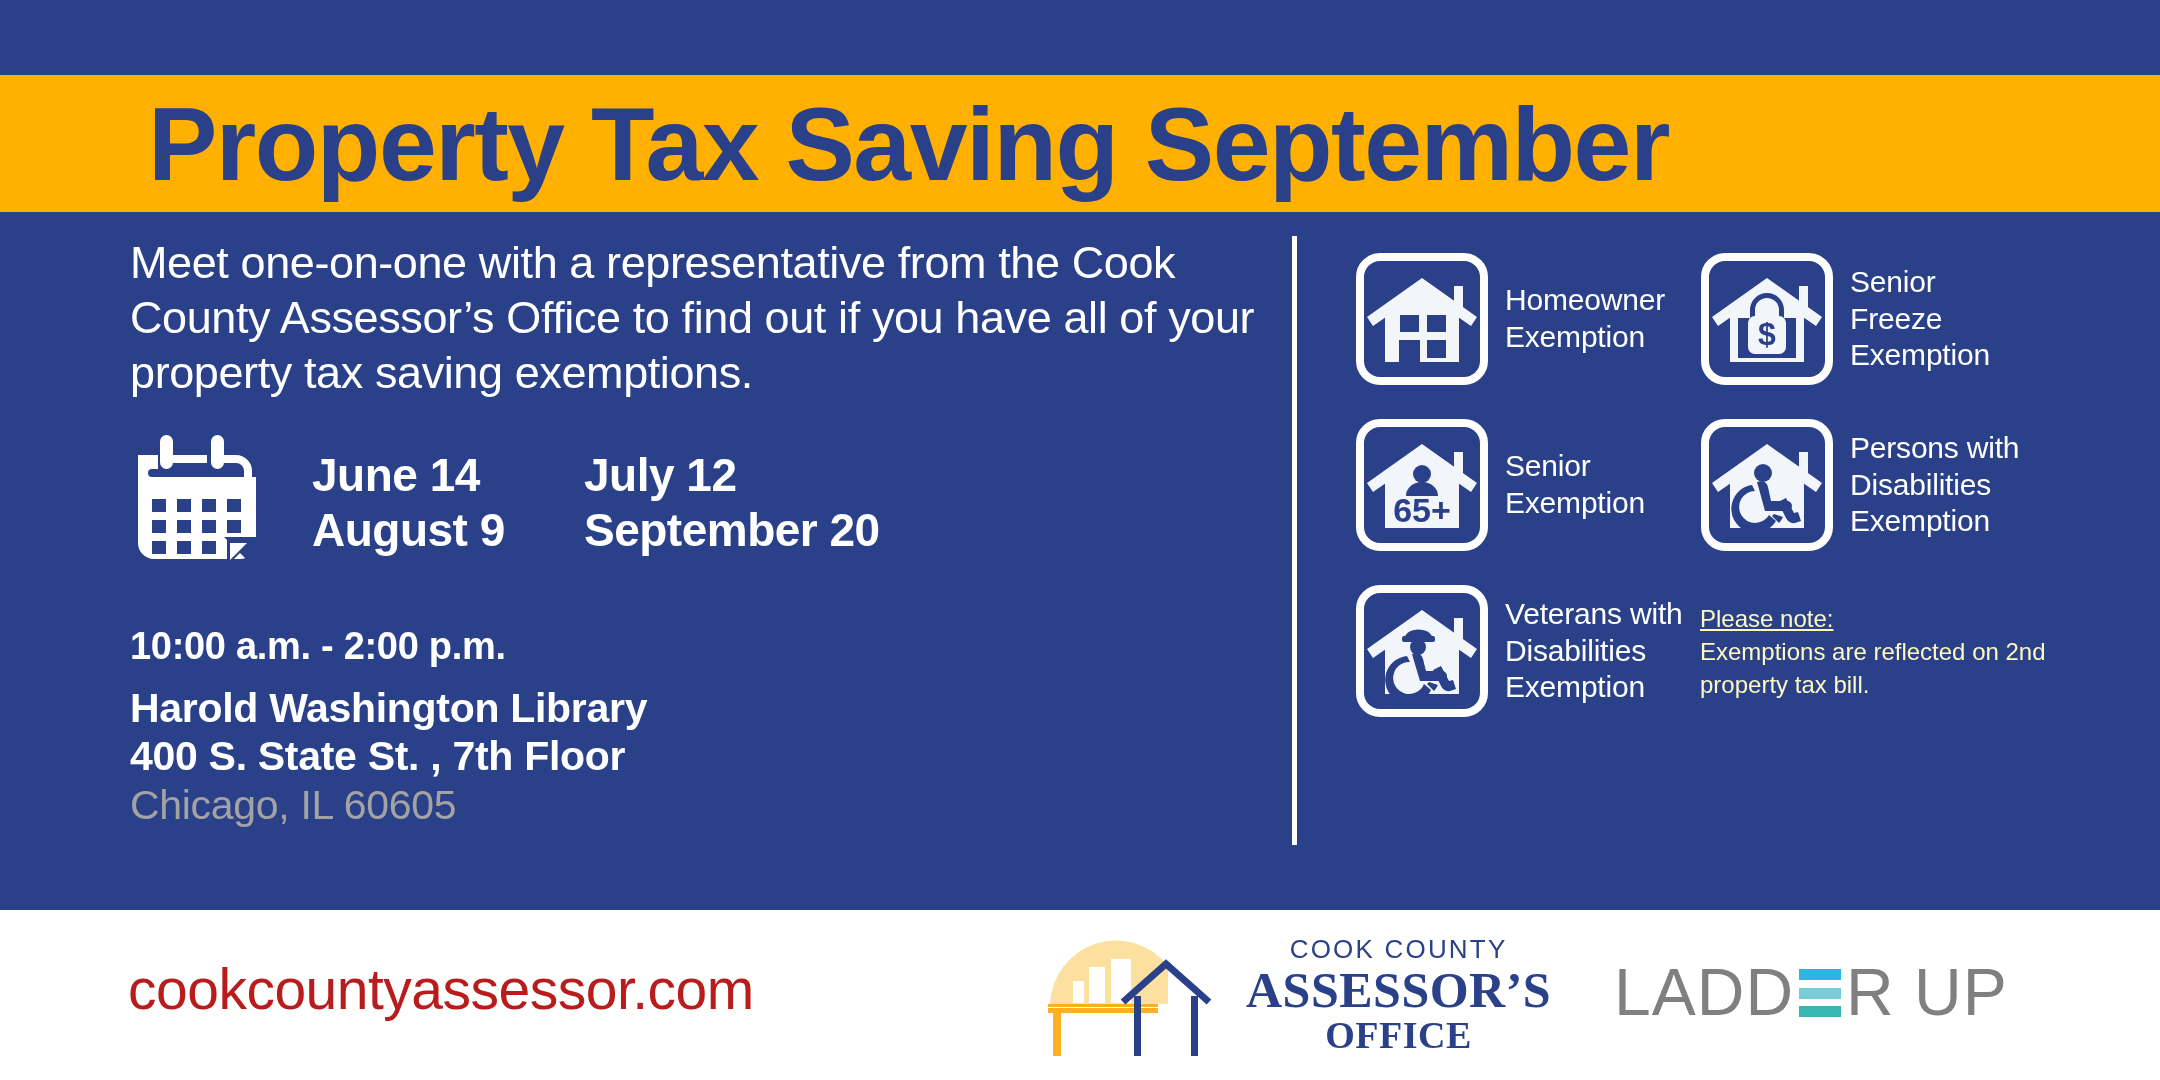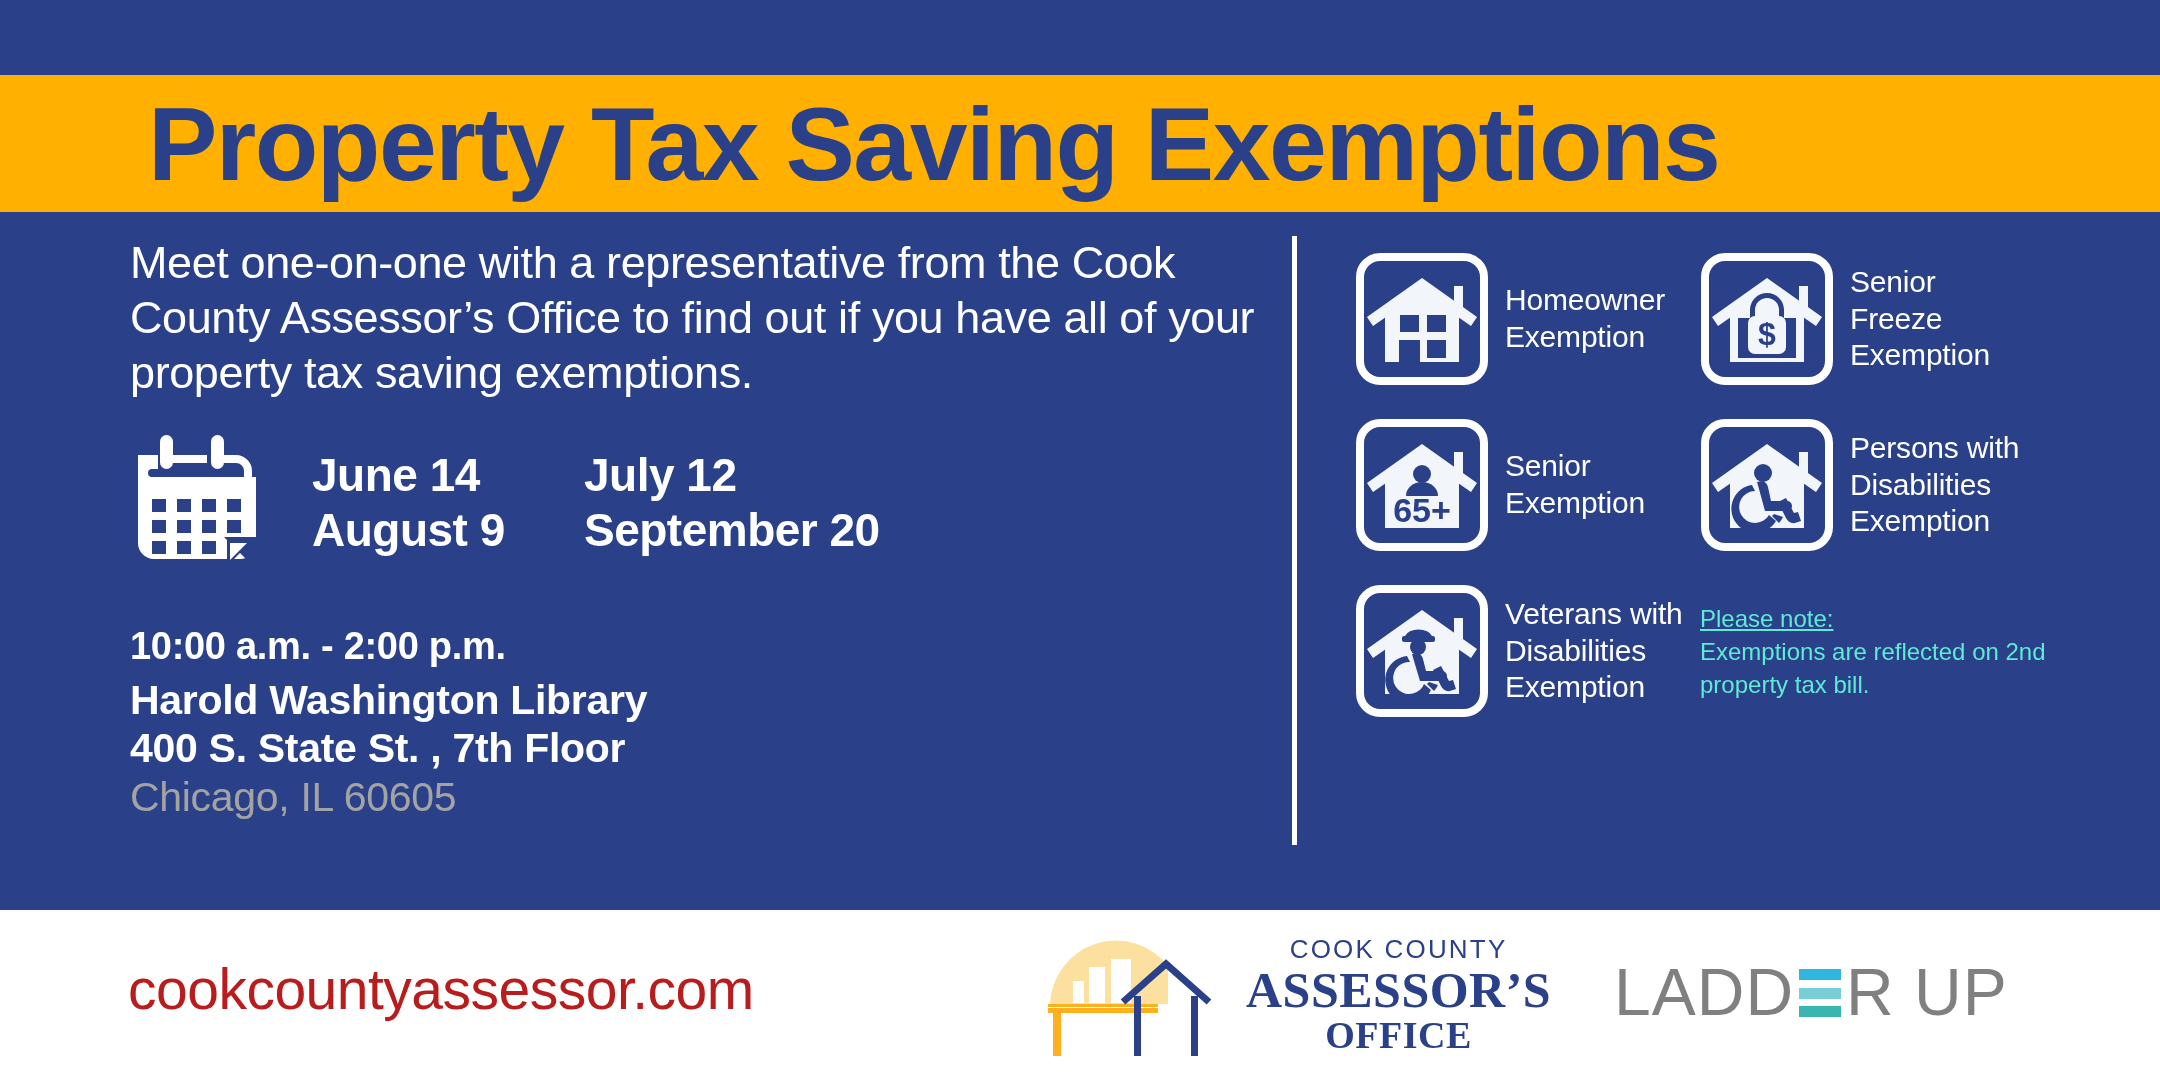--- a/index.html
+++ b/index.html
@@ -80,21 +80,21 @@
   }
 
   .time-line {
     margin-top: 52px;
     color: #ffffff;
     font-size: 38px;
     font-weight: bold;
     letter-spacing: -0.3px;
   }
   .venue-line {
-    margin-top: 8px;
+    margin-top: 16px;
     color: #ffffff;
     font-size: 41px;
     font-weight: bold;
     line-height: 1.19;
     letter-spacing: -0.3px;
   }
   .city-line {
     color: #a3a3a3;
     font-size: 41px;
     font-weight: 400;
@@ -136,21 +136,21 @@
     flex: 0 0 134px;
   }
   .exempt-label {
     color: #ffffff;
     font-size: 30px;
     line-height: 1.22;
     margin-left: 16px;
     letter-spacing: -0.2px;
   }
   .note-cell {
-    color: #5eead4;
+    color: #fef9c3;
     font-size: 24px;
     line-height: 1.38;
     padding-top: 18px;
   }
   .note-title {
     text-decoration: underline;
     display: block;
   }
 
   
@@ -229,21 +229,21 @@
     top: 1px;
   }
   .ladder-e i { display: block; height: 11px; width: 100%; }
 </style>
 </head>
 <body>
 
 <div class="poster">
 
   <div class="title-banner">
-    <div class="title-text">Property Tax Saving Exemptions</div>
+    <div class="title-text">Property Tax Saving September</div>
   </div>
 
   <div class="left-col">
 
     <div class="intro-text">Meet one-on-one with a representative from the Cook County Assessor’s Office to find out if you have all of your property tax saving exemptions.</div>
 
     <div class="dates-row">
 
       <svg class="calendar-icon" viewBox="0 0 140 140">
         <g fill="#ffffff">

